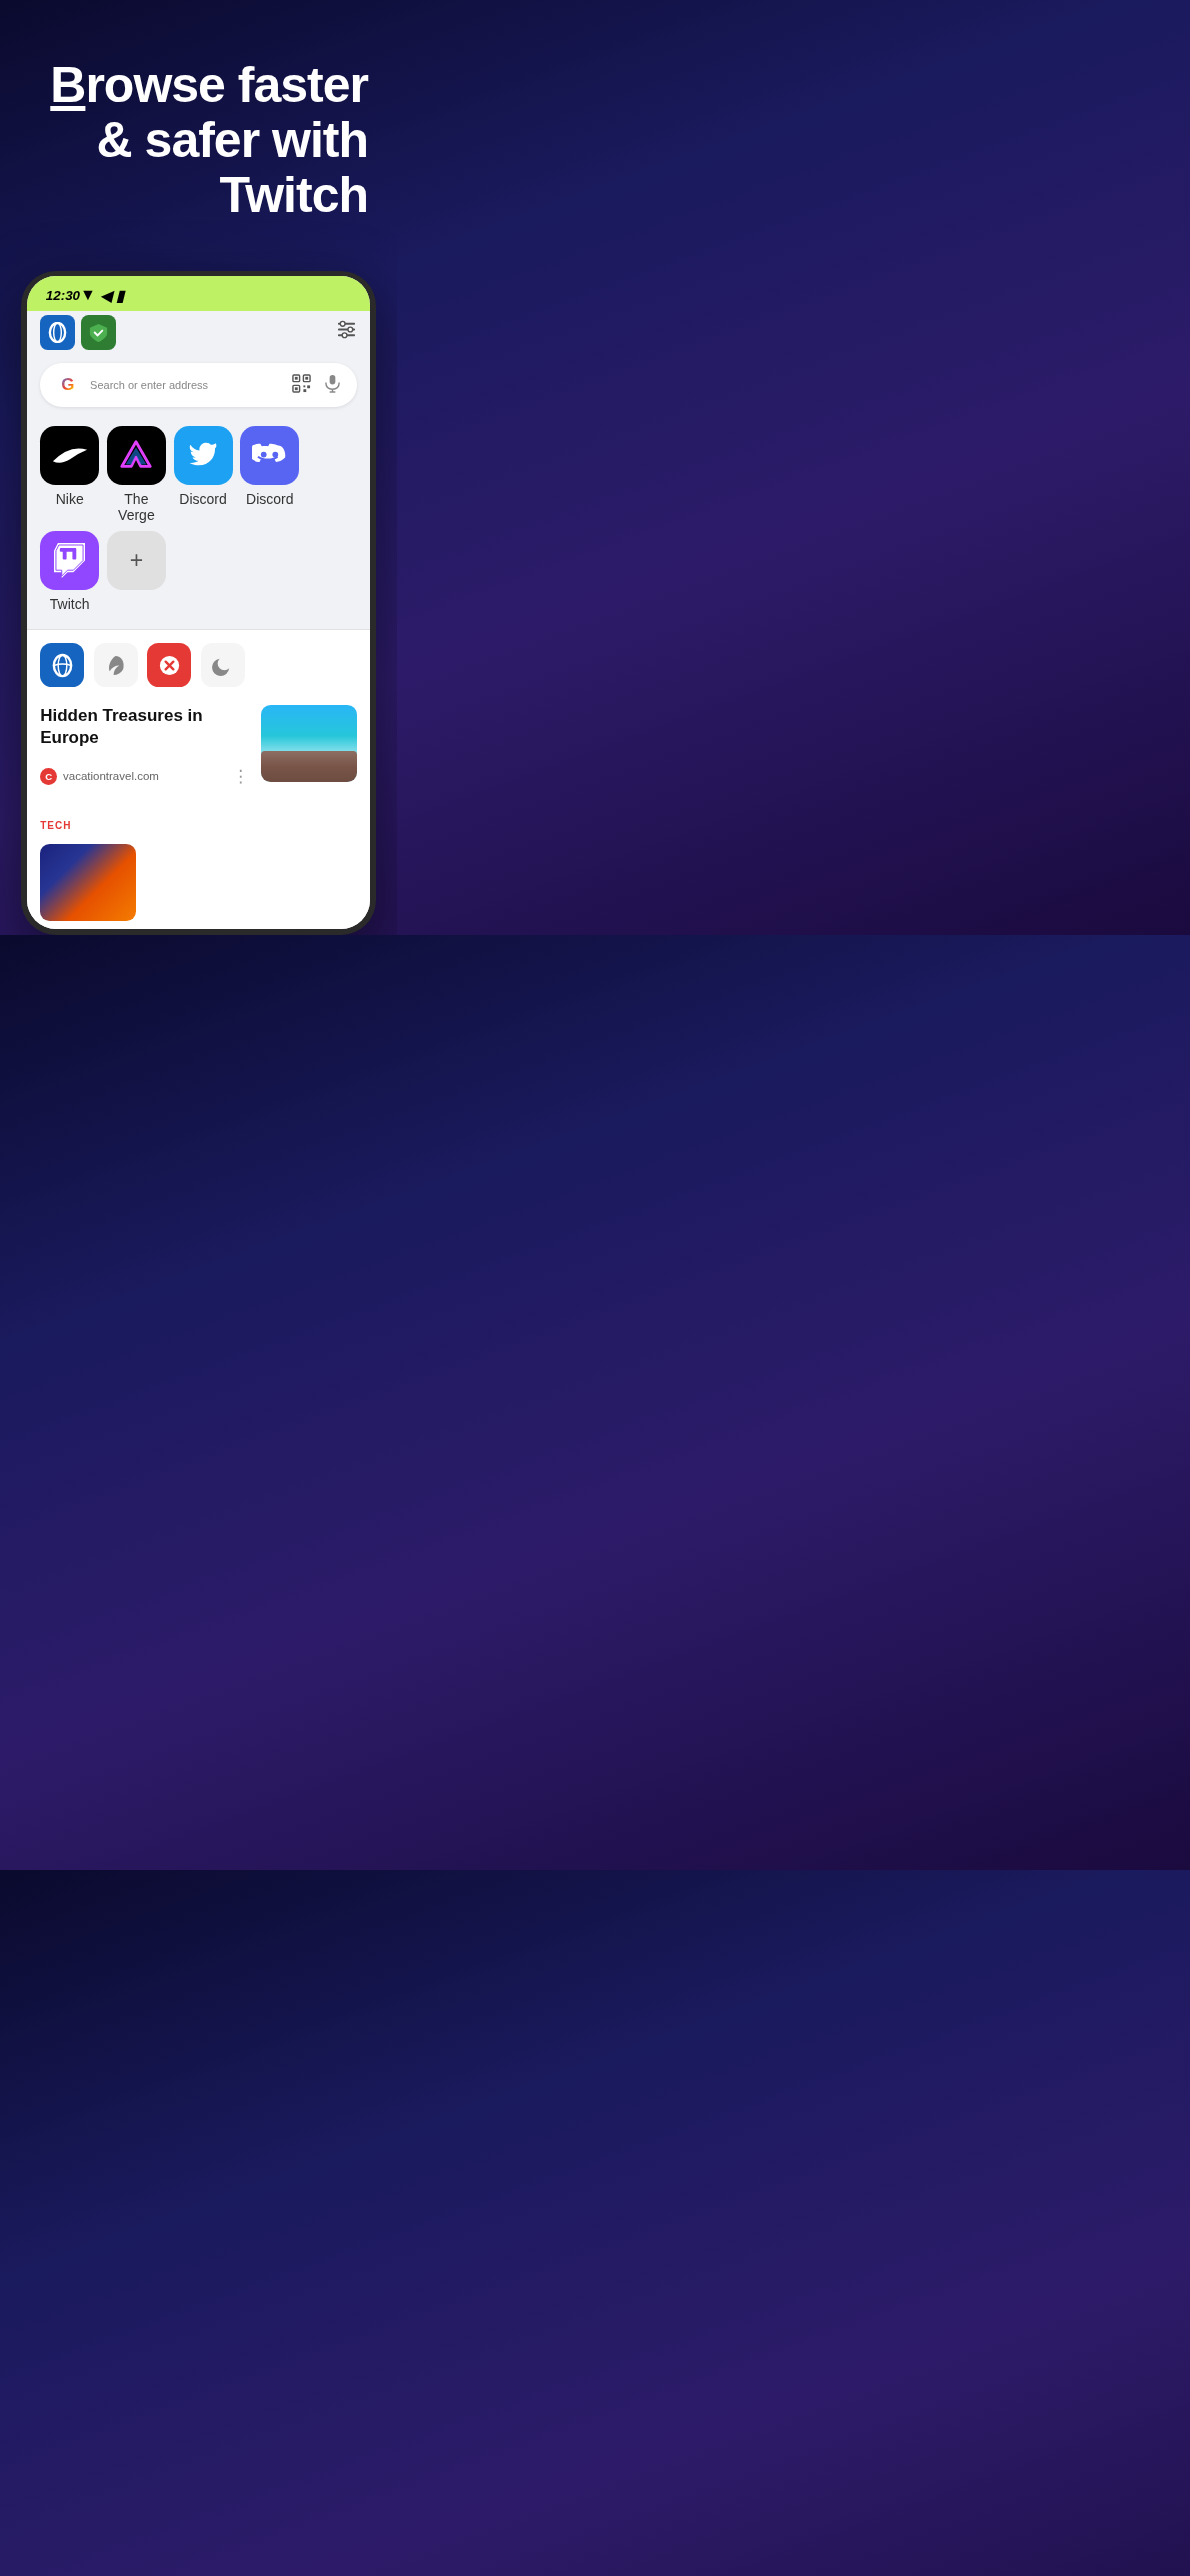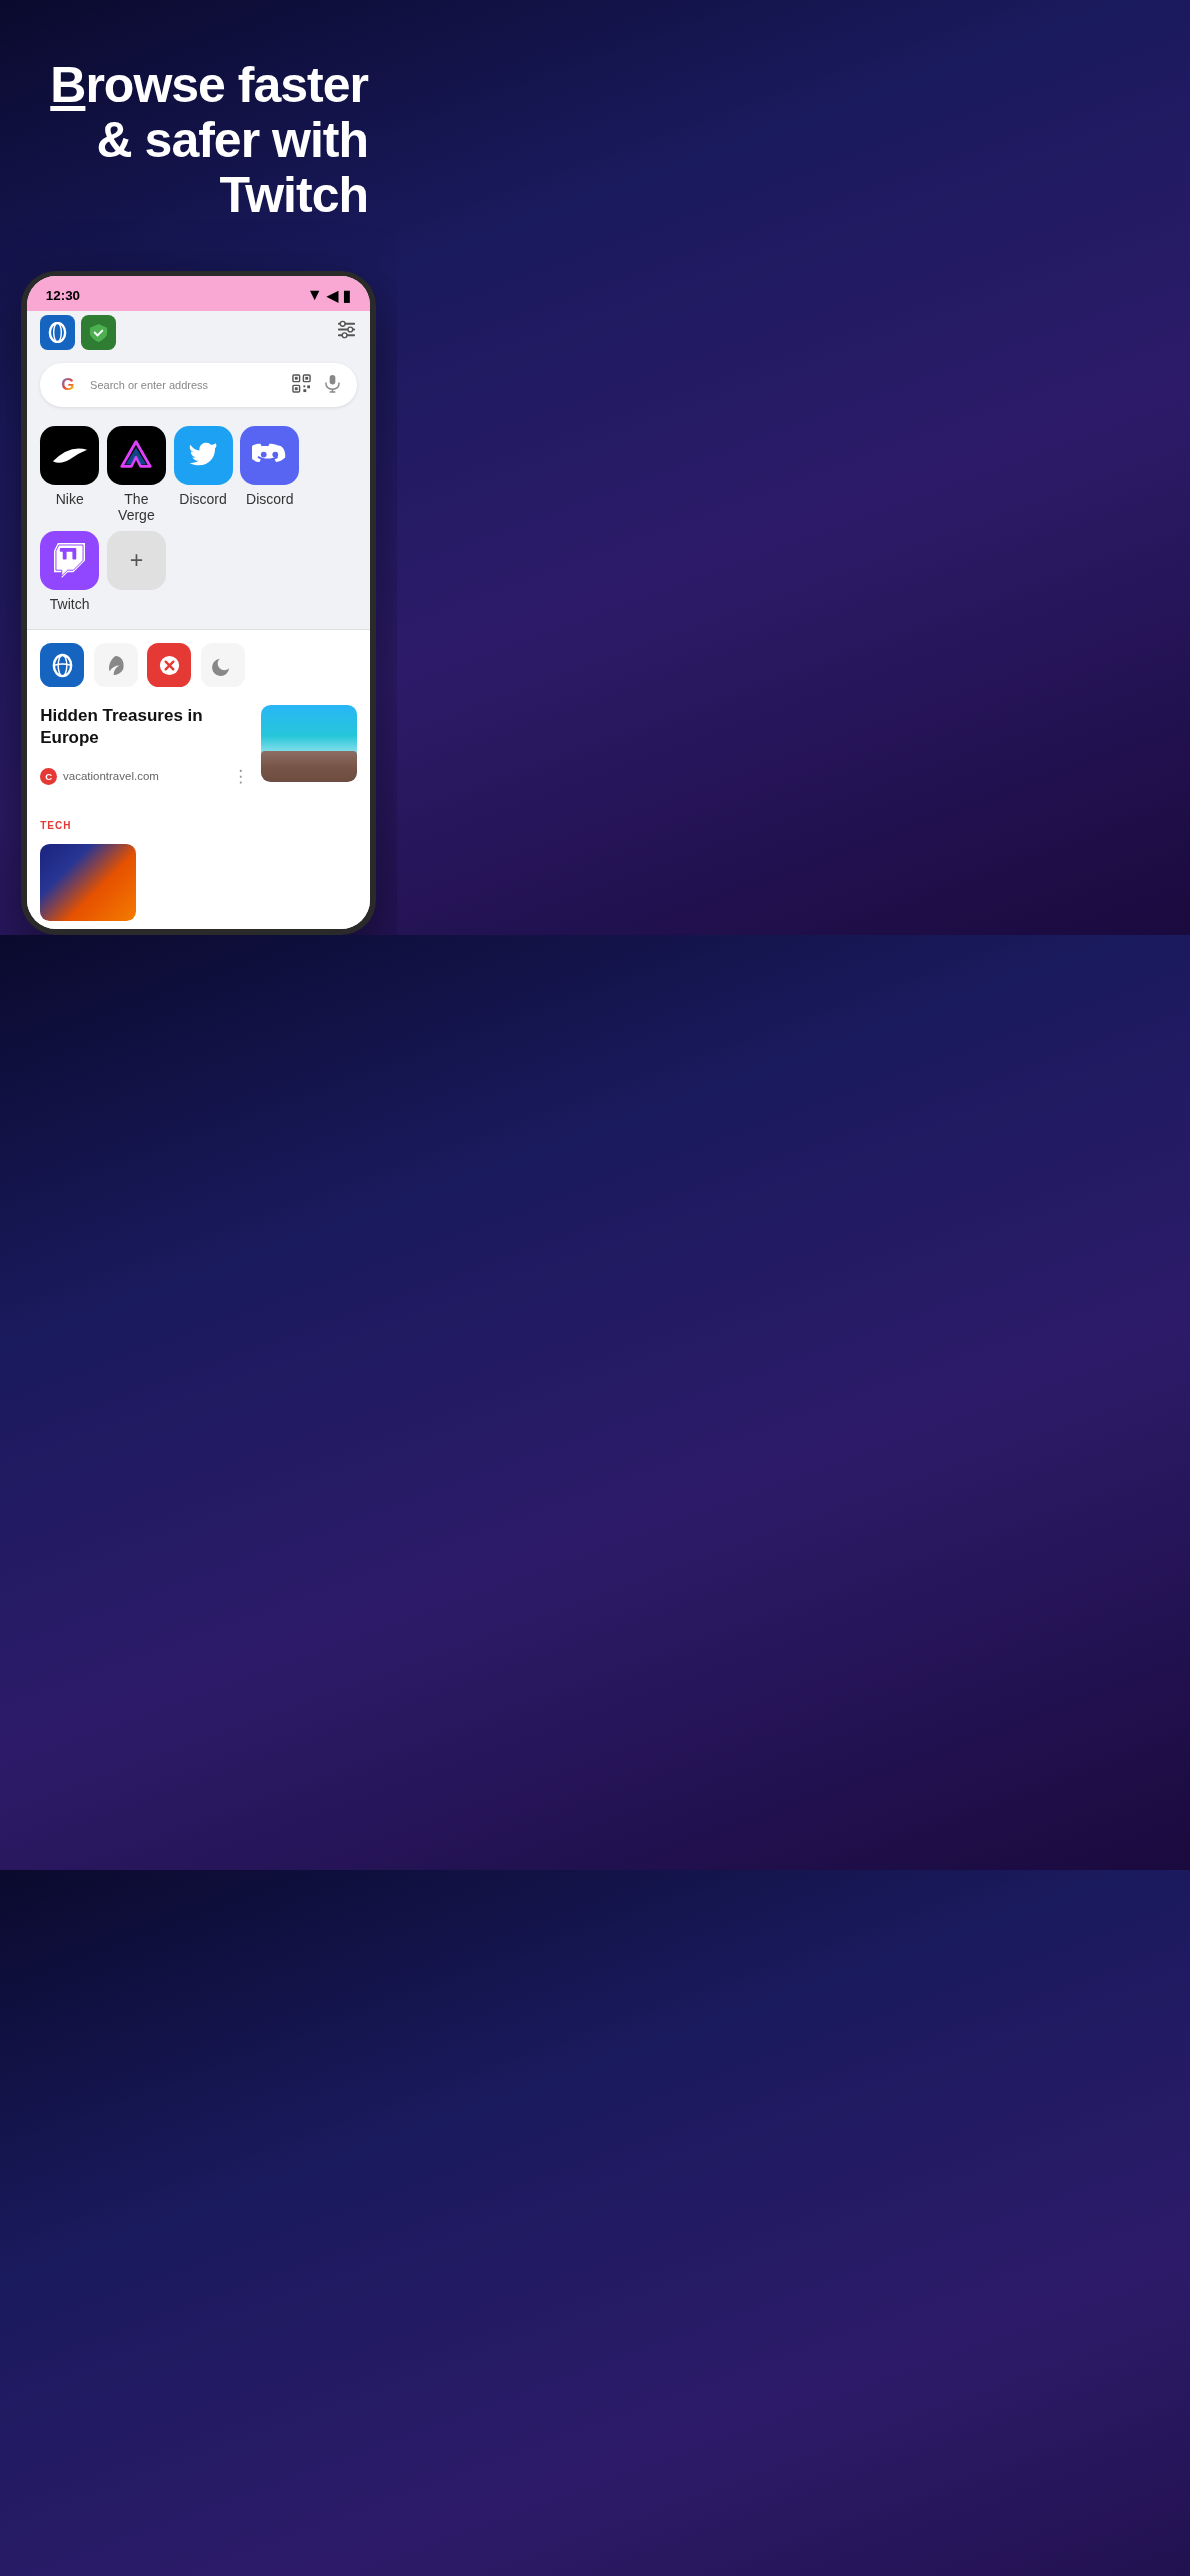--- a/index.html
+++ b/index.html
@@ -42,25 +42,26 @@
     }
 
     .phone-screen {
       background: #f0f2f5;
       border-radius: 29px;
       overflow: hidden;
     }
 
     
     .status-bar {
-      background: #f9a8d4;
-      display: flex;
-      justify-content: space-between;
+      background: #bef264;
+      display: flex;
+      justify-content: flex-start;
       align-items: center;
       padding: 9.6px 19px 5.8px 19px;
+      font-style: italic;
     }
 
     .status-time {
       font-size: 13.4px;
       font-weight: 600;
       color: #000;
     }
 
     .status-icons {
       display: flex;

